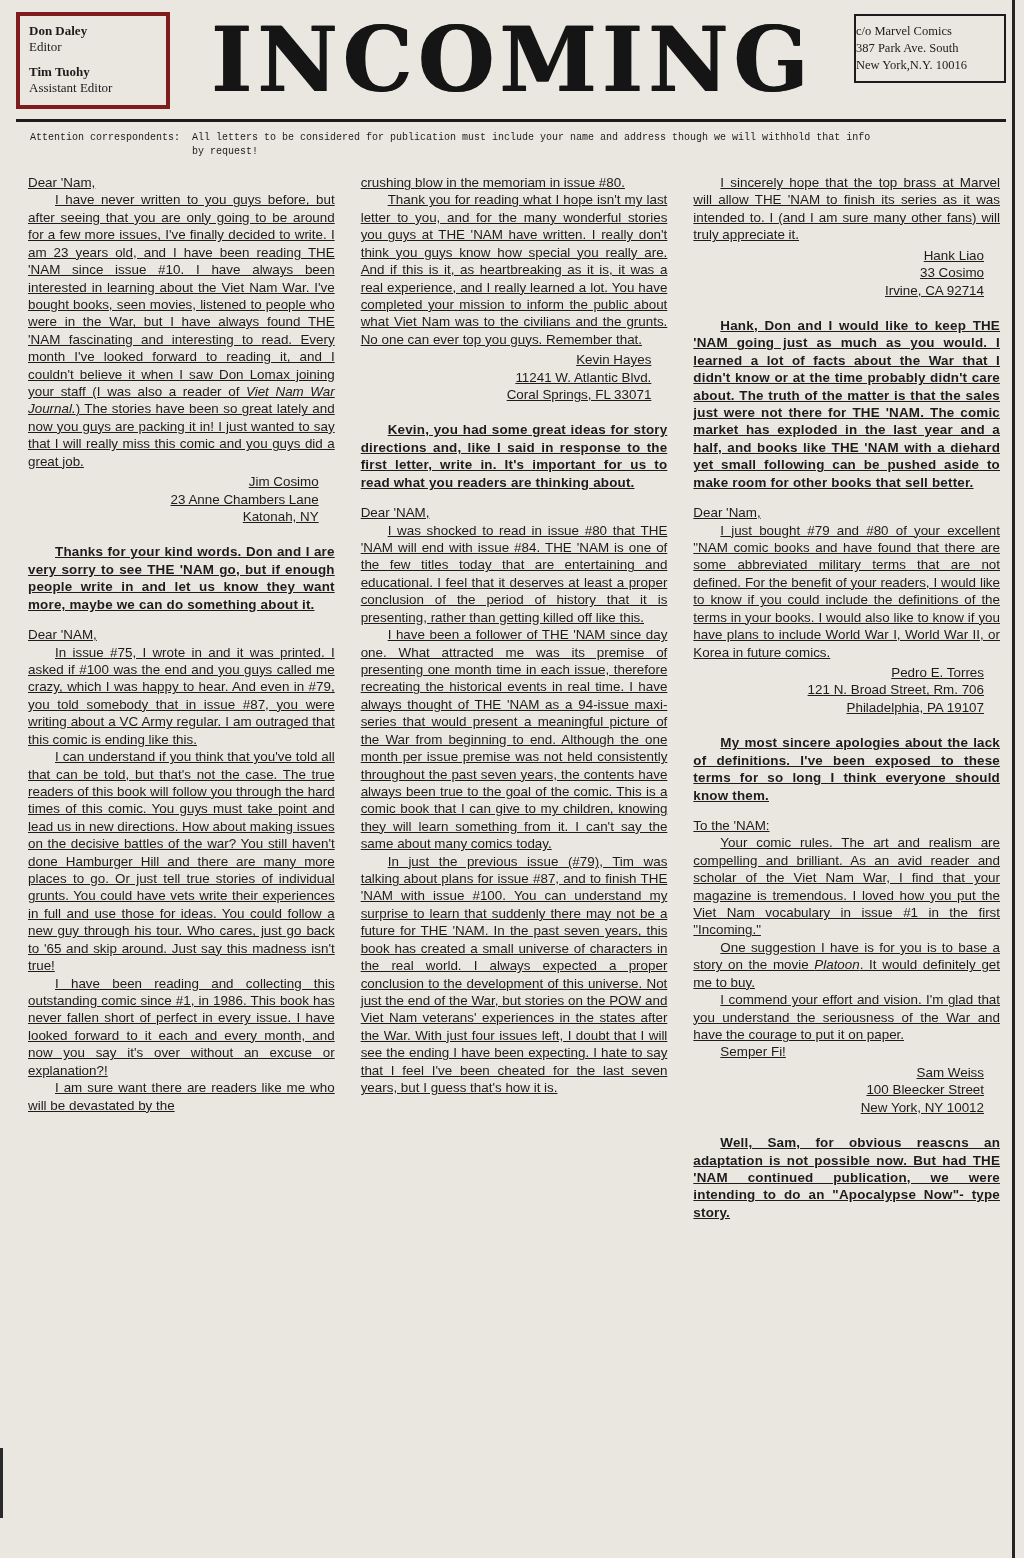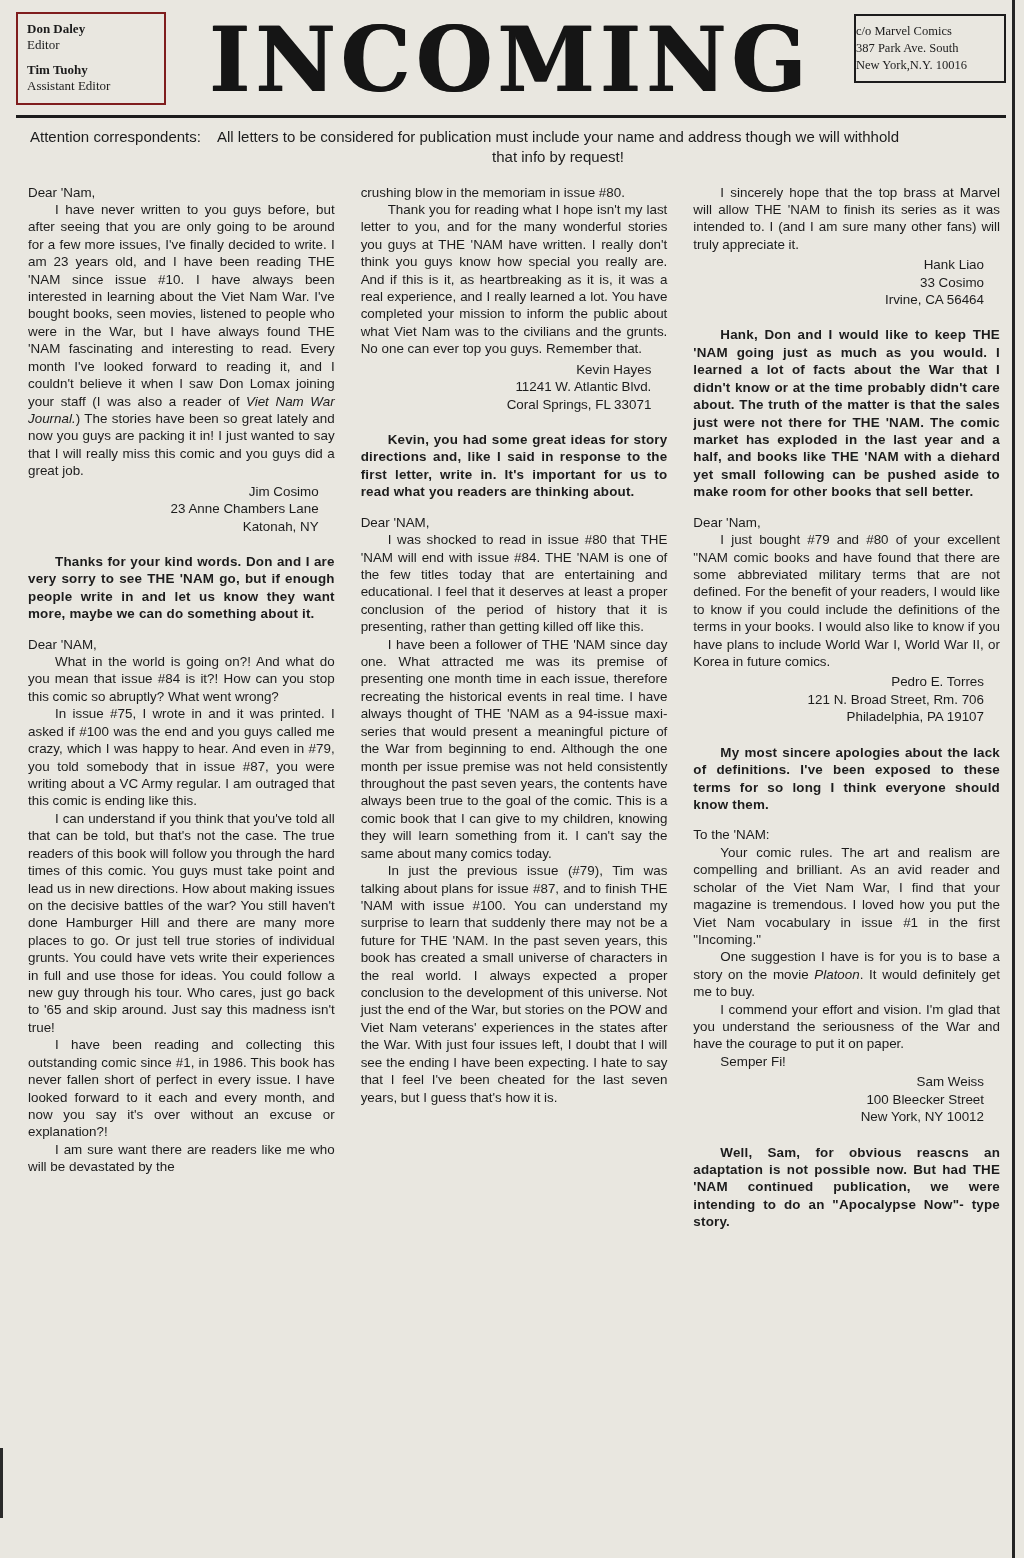--- a/index.html
+++ b/index.html
@@ -10,21 +10,21 @@
     color: #1c1c1c;
     font-family: "Liberation Sans", sans-serif;
     position: relative;
     overflow: hidden;
   }
   .page { padding: 12px 18px 0 16px; position: relative; }
 
   
   .header { display: flex; align-items: flex-start; gap: 12px; }
   .staff-box {
-    border: 2px solid #7f1d1d;
+    border: 4px solid #7f1d1d;
     padding: 7px 9px 9px 9px;
     width: 128px;
     flex: 0 0 auto;
     font-family: "Liberation Serif", serif;
     font-size: 13px;
     line-height: 1.25;
   }
   .staff-name { font-weight: bold; }
   .staff-name.second { margin-top: 8px; }
   .masthead-title {
@@ -55,34 +55,34 @@
   .rule {
     border: none;
     border-top: 3px solid #1c1c1c;
     margin: 10px 0 4px 0;
   }
 
   
   .attention {
     display: flex;
     align-items: flex-start;
-    font-family: Liberation Sans, sans-serif;
-    font-size: 15px;
+    font-family: Liberation Mono, monospace;
+    font-size: 10px;
     line-height: 1.35;
     padding: 5px 10px 8px 14px;
-    text-align: center;
   }
   .att-label { white-space: nowrap; margin-right: 12px; flex: 0 0 auto; }
   .att-text { max-width: 690px; }
 
   
   .cols {
     display: flex;
     gap: 26px;
     padding: 8px 6px 0 12px;
+    text-decoration: underline;
   }
   .col {
     flex: 1 1 0;
     min-width: 0;
     font-size: 13.4px;
     line-height: 1.3;
     text-align: justify;
   }
   .col p { margin: 0; }
   .col p.indent { text-indent: 27px; }
@@ -146,21 +146,20 @@
     <div class="col">
         <p class="para">Dear 'Nam,</p>
         <p class="para indent">I have never written to you guys before, but after seeing that you are only going to be around for a few more issues, I've finally decided to write. I am 23 years old, and I have been reading THE 'NAM since issue #10. I have always been interested in learning about the Viet Nam War. I've bought books, seen movies, listened to people who were in the War, but I have always found THE 'NAM fascinating and interesting to read. Every month I've looked forward to reading it, and I couldn't believe it when I saw Don Lomax joining your staff (I was also a reader of <i>Viet Nam War Journal.</i>) The stories have been so great lately and now you guys are packing it in! I just wanted to say that I will really miss this comic and you guys did a great job.</p>
         <div class="sig">
           <div>Jim Cosimo</div>
           <div>23 Anne Chambers Lane</div>
           <div>Katonah, NY</div>
         </div>
         <p class="bold indent">Thanks for your kind words. Don and I are very sorry to see THE 'NAM go, but if enough people write in and let us know they want more, maybe we can do something about it.</p>
         <p class="para">Dear 'NAM,</p>
-        <p class="para indent">What in the world is going on?! And what do you mean that issue #84 is it?! How can you stop this comic so abruptly? What went wrong?</p>
         <p class="para indent">In issue #75, I wrote in and it was printed. I asked if #100 was the end and you guys called me crazy, which I was happy to hear. And even in #79, you told somebody that in issue #87, you were writing about a VC Army regular. I am outraged that this comic is ending like this.</p>
         <p class="para indent">I can understand if you think that you've told all that can be told, but that's not the case. The true readers of this book will follow you through the hard times of this comic. You guys must take point and lead us in new directions. How about making issues on the decisive battles of the war? You still haven't done Hamburger Hill and there are many more places to go. Or just tell true stories of individual grunts. You could have vets write their experiences in full and use those for ideas. You could follow a new guy through his tour. Who cares, just go back to '65 and skip around. Just say this madness isn't true!</p>
         <p class="para indent">I have been reading and collecting this outstanding comic since #1, in 1986. This book has never fallen short of perfect in every issue. I have looked forward to it each and every month, and now you say it's over without an excuse or explanation?!</p>
         <p class="para indent">I am sure want there are readers like me who will be devastated by the</p>
       </div>
     <div class="col">
         <p class="para">crushing blow in the memoriam in issue #80.</p>
         <p class="para indent">Thank you for reading what I hope isn't my last letter to you, and for the many wonderful stories you guys at THE 'NAM have written. I really don't think you guys know how special you really are. And if this is it, as heartbreaking as it is, it was a real experience, and I really learned a lot. You have completed your mission to inform the public about what Viet Nam was to the civilians and the grunts. No one can ever top you guys. Remember that.</p>
         <div class="sig">
           <div>Kevin Hayes</div>
@@ -171,21 +170,21 @@
         <p class="para">Dear 'NAM,</p>
         <p class="para indent">I was shocked to read in issue #80 that THE 'NAM will end with issue #84. THE 'NAM is one of the few titles today that are entertaining and educational. I feel that it deserves at least a proper conclusion of the period of history that it is presenting, rather than getting killed off like this.</p>
         <p class="para indent">I have been a follower of THE 'NAM since day one. What attracted me was its premise of presenting one month time in each issue, therefore recreating the historical events in real time. I have always thought of THE 'NAM as a 94-issue maxi-series that would present a meaningful picture of the War from beginning to end. Although the one month per issue premise was not held consistently throughout the past seven years, the contents have always been true to the goal of the comic. This is a comic book that I can give to my children, knowing they will learn something from it. I can't say the same about many comics today.</p>
         <p class="para indent">In just the previous issue (#79), Tim was talking about plans for issue #87, and to finish THE 'NAM with issue #100. You can understand my surprise to learn that suddenly there may not be a future for THE 'NAM. In the past seven years, this book has created a small universe of characters in the real world. I always expected a proper conclusion to the development of this universe. Not just the end of the War, but stories on the POW and Viet Nam veterans' experiences in the states after the War. With just four issues left, I doubt that I will see the ending I have been expecting. I hate to say that I feel I've been cheated for the last seven years, but I guess that's how it is.</p>
       </div>
     <div class="col">
         <p class="para indent">I sincerely hope that the top brass at Marvel will allow THE 'NAM to finish its series as it was intended to. I (and I am sure many other fans) will truly appreciate it.</p>
         <div class="sig">
           <div>Hank Liao</div>
           <div>33 Cosimo</div>
-          <div>Irvine, CA 56464</div>
+          <div>Irvine, CA 92714</div>
         </div>
         <p class="bold indent">Hank, Don and I would like to keep THE 'NAM going just as much as you would. I learned a lot of facts about the War that I didn't know or at the time probably didn't care about. The truth of the matter is that the sales just were not there for THE 'NAM. The comic market has exploded in the last year and a half, and books like THE 'NAM with a diehard yet small following can be pushed aside to make room for other books that sell better.</p>
         <p class="para">Dear 'Nam,</p>
         <p class="para indent">I just bought #79 and #80 of your excellent "NAM comic books and have found that there are some abbreviated military terms that are not defined. For the benefit of your readers, I would like to know if you could include the definitions of the terms in your books. I would also like to know if you have plans to include World War I, World War II, or Korea in future comics.</p>
         <div class="sig">
           <div>Pedro E. Torres</div>
           <div>121 N. Broad Street, Rm. 706</div>
           <div>Philadelphia, PA 19107</div>
         </div>
         <p class="bold indent">My most sincere apologies about the lack of definitions. I've been exposed to these terms for so long I think everyone should know them.</p>

